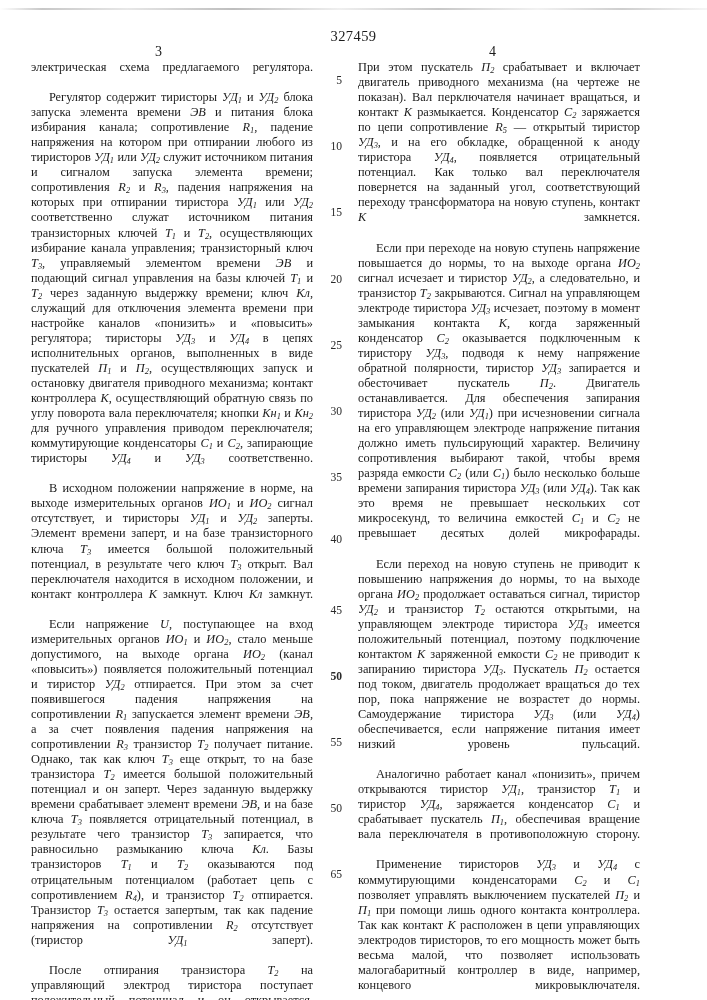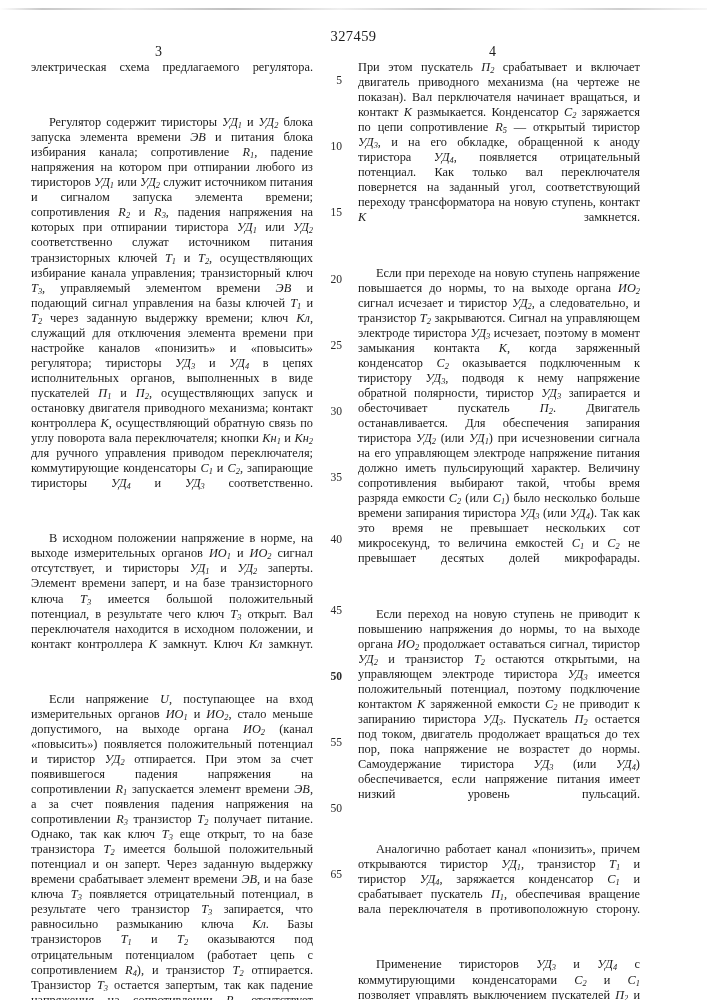--- a/index.html
+++ b/index.html
@@ -73,21 +73,20 @@
     word-spacing: 0.02em;
   }
   .column.left  { left: 31px; }
   .column.right { left: 358px; }
 
   .column p {
     margin: 0;
   }
   .column p.indent {
     text-indent: 1.45em;
-    margin-top: 25px;
   }
   
   .column p:after {
     content: "";
     display: inline-block;
     width: 100%;
   }
 
   
   .line-numbers {

